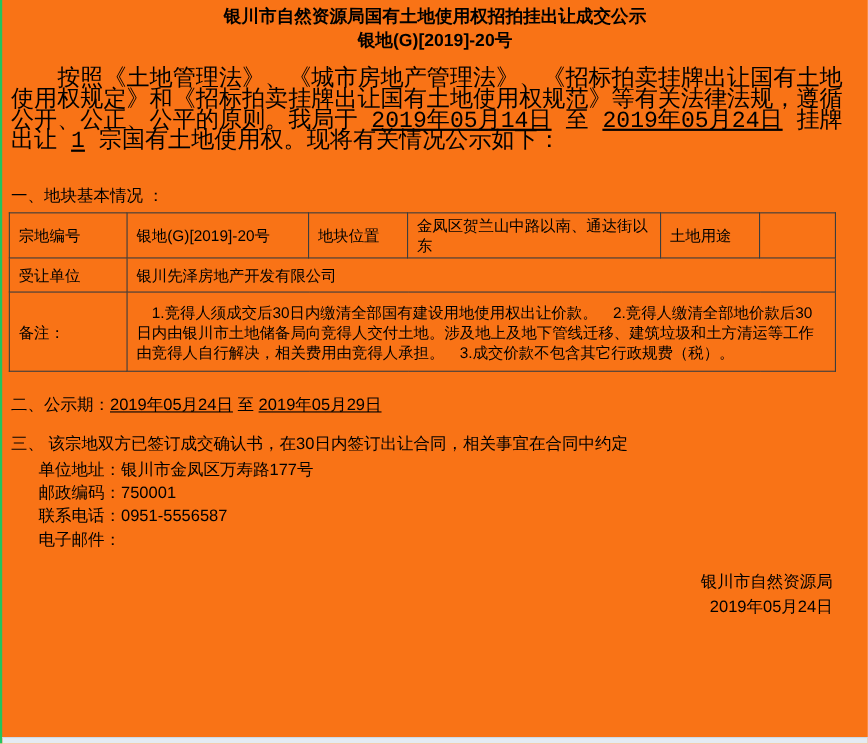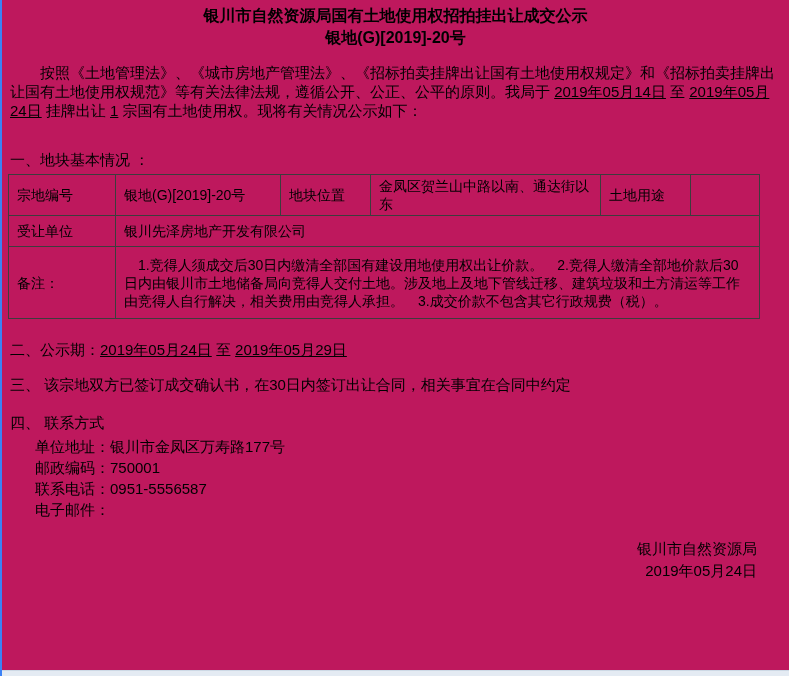--- a/index.html
+++ b/index.html
@@ -1,21 +1,21 @@
 <!DOCTYPE html>
 <html><head>
 <meta charset="utf-8">
 <style>
   html,body{margin:0;padding:0;background:#fff;}
   body{font-family:"Liberation Sans","DejaVu Sans",sans-serif;color:#000;}
-  .page{position:relative;width:789px;height:676px;background:#be185d;overflow:hidden;
-        border-left:2px solid #3b82f6;box-sizing:border-box;}
+  .page{position:relative;width:789px;height:676px;background:#f97316;overflow:hidden;
+        border-left:2px solid #22c55e;box-sizing:border-box;}
   .doc-title{margin:6px 0 0;text-align:center;font-size:16px;line-height:19px;font-weight:bold;}
   .doc-number{margin:3px 0 0;text-align:center;font-size:16px;line-height:19px;font-weight:bold;}
-  .intro{margin:16px 8px 0 8px;font-size:15px;line-height:19px;text-indent:2em;}
+  .intro{margin:16px 8px 0 8px;font-size:21px;line-height:19px;text-indent:2em;font-family:Liberation Mono, monospace;}
   .u{text-decoration:underline;}
   .sec-heading{margin:31px 0 0 8px;font-size:15px;line-height:17px;font-weight:normal;}
   table.land{border-collapse:collapse;margin:6px 0 0 6px;width:751px;table-layout:fixed;
              font-size:14px;}
   table.land td{border:1px solid #3d3d3d;padding:2px 8px;vertical-align:middle;line-height:18px;
                 overflow:hidden;}
   table.land tr.r{height:31px;padding-left:47px;}
   table.land tr.remark-row{height:72px;}
   td.remark{line-height:24px;padding:4px 10px;}
   .sec2{margin:21px 0 0 8px;font-size:15px;line-height:19px;}
@@ -65,21 +65,20 @@
       <td>备注：</td>
       <td colspan="5" class="remark">　1.竞得人须成交后30日内缴清全部国有建设用地使用权出让价款。　2.竞得人缴清全部地价款后30日内由银川市土地储备局向竞得人交付土地。涉及地上及地下管线迁移、建筑垃圾和土方清运等工作由竞得人自行解决，相关费用由竞得人承担。　3.成交价款不包含其它行政规费（税）。</td>
     </tr>
   </tbody>
     </table>
 
   <div class="sec2"><span>二、公示期：</span><span class="u">2019年05月24日</span><span> 至 </span><span class="u">2019年05月29日</span></div>
 
   <div class="sec3">三、 该宗地双方已签订成交确认书，在30日内签订出让合同，相关事宜在合同中约定</div>
 
-  <div class="sec4">四、 联系方式</div>
 
   <div class="contact">
     <div class="contact-line"><span>单位地址：</span><span>银川市金凤区万寿路177号</span></div>
     <div class="contact-line"><span>邮政编码：</span><span>750001</span></div>
     <div class="contact-line"><span>联系电话：</span><span>0951-5556587</span></div>
     <div class="contact-line"><span>电子邮件：</span><span></span></div>
   </div>
 
   <div class="footer">
     <div>银川市自然资源局</div>

